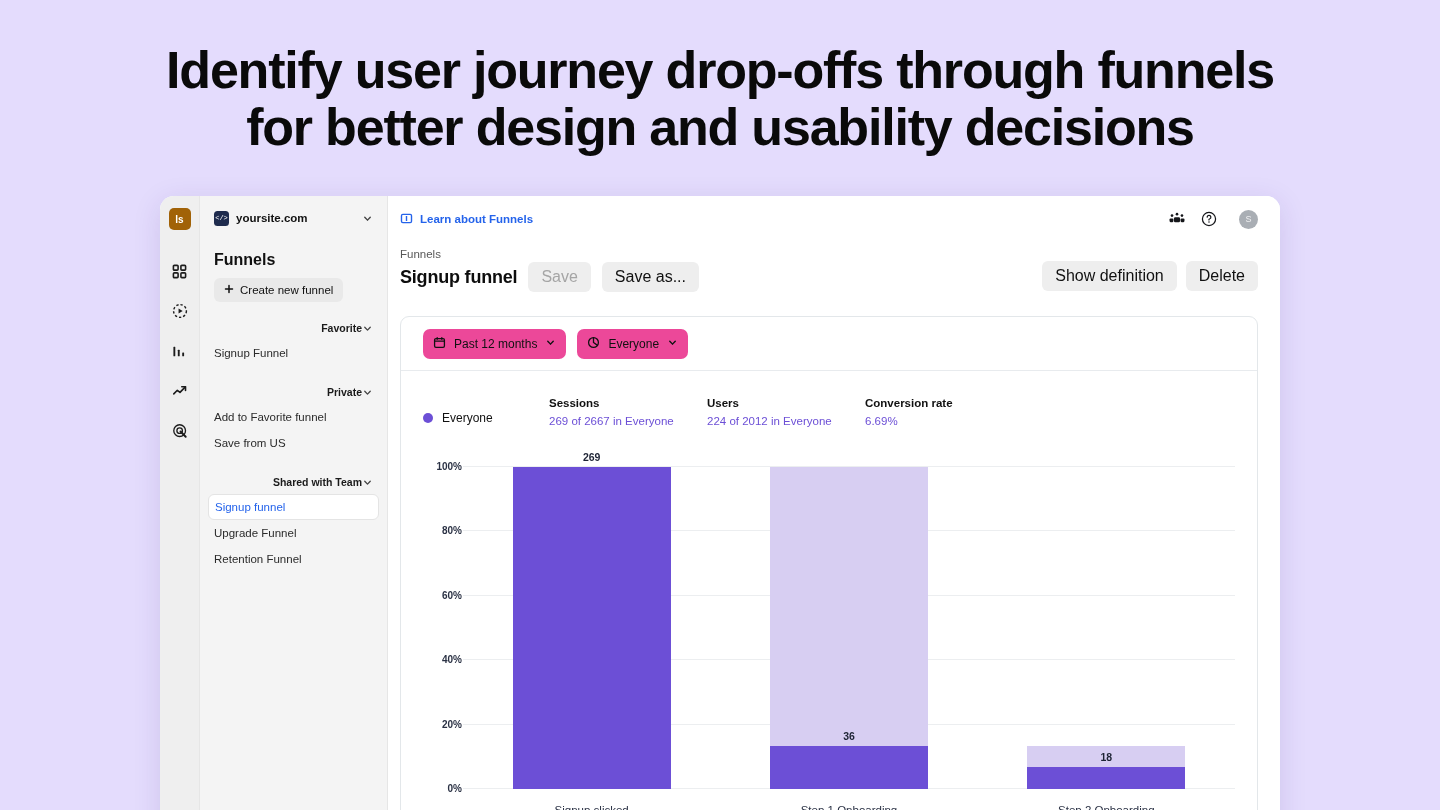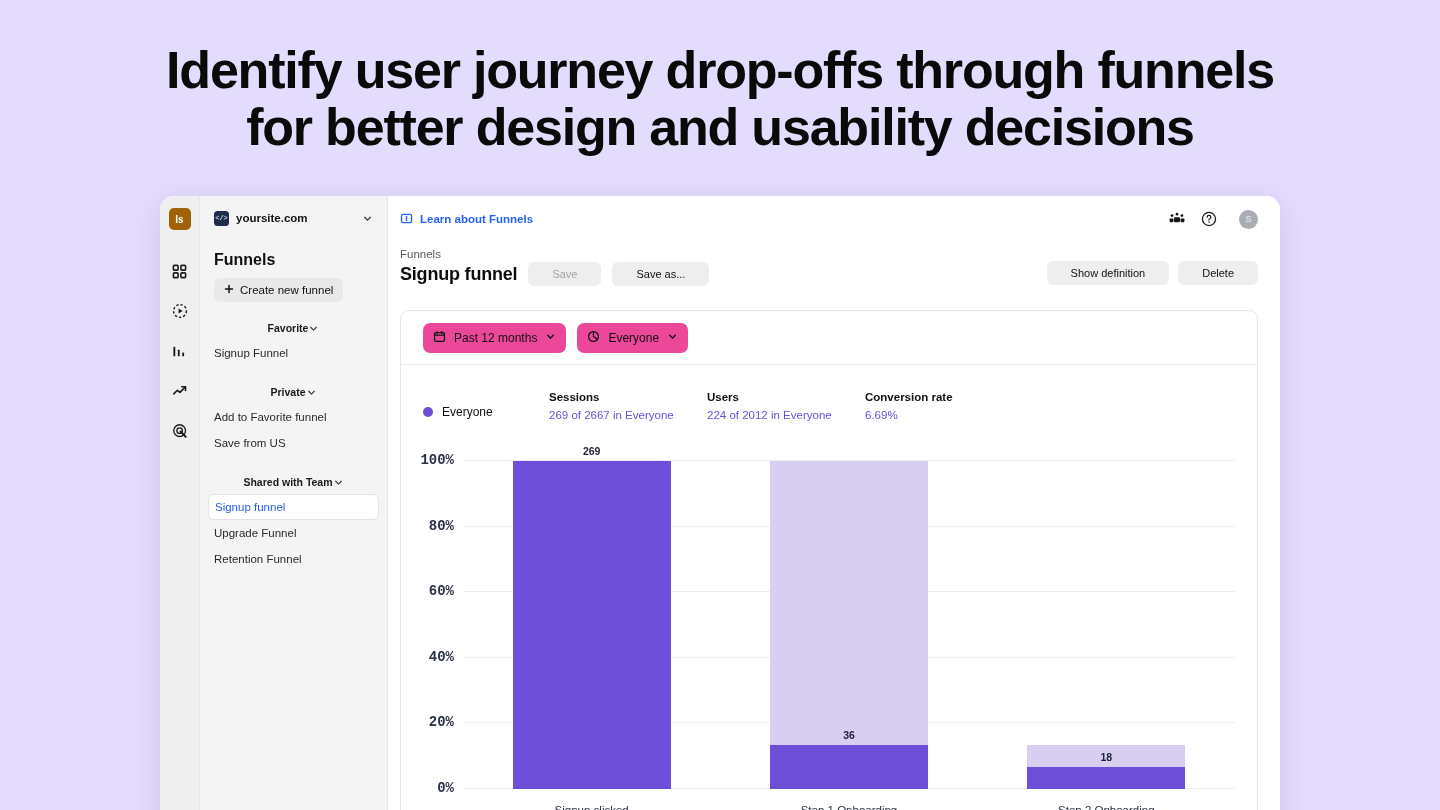--- a/index.html
+++ b/index.html
@@ -116,21 +116,21 @@
     border: none;
     border-radius: 6px;
     padding: 6px 10px;
     font-size: 11.5px;
     font-weight: 500;
     color: #111;
     font-family: "Liberation Sans", sans-serif;
     cursor: pointer;
   }
   .group-head {
-    display: flex; align-items: center; justify-content: center;
+    display: flex; align-items: center; justify-content: flex-end;
     margin: 20px 0 6px 0;
     cursor: pointer;
   }
   .group-head span.lbl {
     font-size: 10.5px;
     font-weight: 700;
     color: #1a1a1a;
   }
   .sb-item {
     font-size: 11.5px;
@@ -211,23 +211,23 @@
   .page-title {
     font-size: 18px;
     font-weight: 700;
     color: #0d0d0d;
     letter-spacing: -.2px;
   }
   .btn {
     border: none;
     border-radius: 6px;
     background: #eeeeee;
-    font-size: 11px;
+    font-size: 16px;
     font-family: "Liberation Sans", sans-serif;
-    padding: 6px 24px;
+    padding: 6px 13px;
     color: #111;
     cursor: pointer;
   }
   .btn.disabled { color: #a5a5a5; cursor: default; }
   .ph-right { display: flex; gap: 9px; align-items: center; padding-bottom: 1px; }
 
   
   .card {
     margin: 24px 22px 0 12px;
     border: 1px solid #e3e7ea;
@@ -308,27 +308,26 @@
   }
   .gridline {
     position: absolute;
     left: 0; right: 0;
     height: 1px;
     background: #eceef0;
   }
   .ytick {
     position: absolute;
     right: 100%;
-    margin-right: 9px;
+    margin-right: 1px;
     transform: translateY(-50%);
-    font-size: 14px;
+    font-size: 10px;
     color: #2b3245;
     white-space: nowrap;
     font-weight: 600;
-    font-family: Liberation Mono, monospace;
   }
   .bargroup {
     position: absolute;
     bottom: 0;
     top: 0;
   }
   .bar-bg {
     position: absolute;
     left: 0; right: 0;
     bottom: 0;

